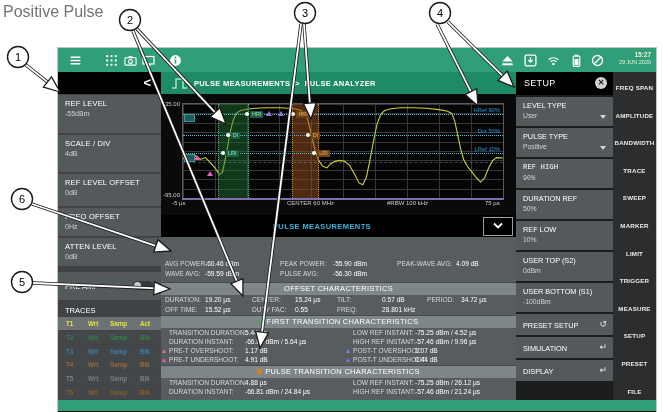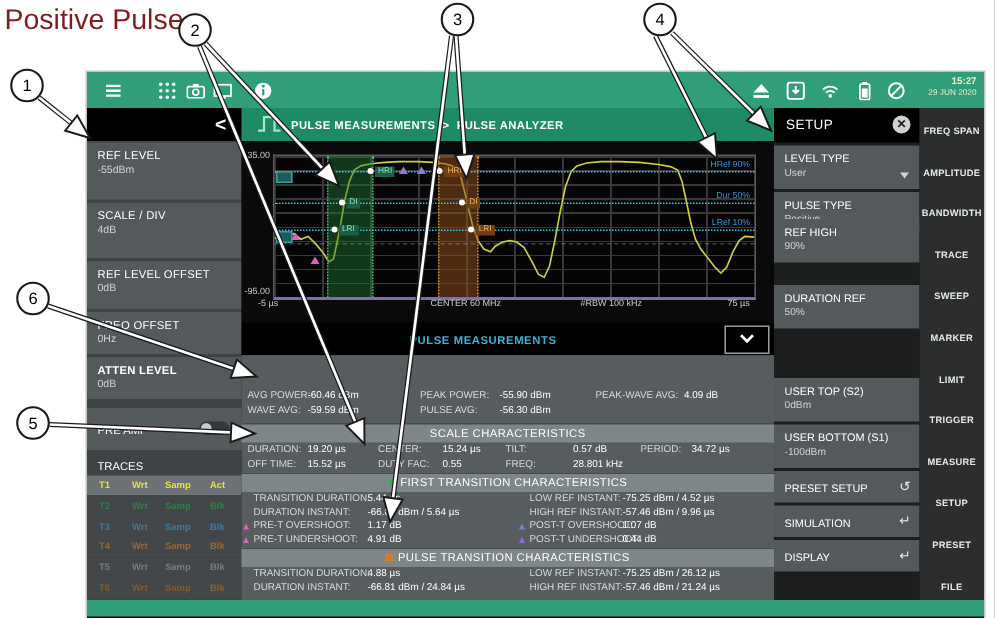--- a/index.html
+++ b/index.html
@@ -1,19 +1,19 @@
 <!DOCTYPE html>
 <html><head>
 <meta charset="utf-8">
 <style>
   html,body{margin:0;padding:0;background:#fff;}
   #stage{position:relative;width:663px;height:412px;background:#fff;overflow:hidden;
          font-family:"Liberation Sans",sans-serif;-webkit-font-smoothing:antialiased;}
   .abs{position:absolute;}
-  #caption{left:3px;top:3px;font-size:19px;color:#7f1d1d;}
+  #caption{left:3px;top:3px;font-size:16px;color:#737373;}
   
   #screen{left:58px;top:48px;width:598px;height:364px;background:#0a0a0b;outline:1px solid #c4c4c4;}
   .greenbar{background:#2f9e79;}
   #topbar{left:0;top:0;width:598px;height:24px;}
   .ticon{position:absolute;top:6px;width:13px;height:13px;}
   .ticon svg{width:100%;height:100%;display:block;}
   #clock{right:5px;top:3px;text-align:right;color:#f3eecb;line-height:1.25;}
   #clock .t1{font-size:6.5px;font-weight:bold;}
   #clock .t2{font-size:5.5px;}
   
@@ -195,21 +195,21 @@
         </div>
         <div class="sbtn" style="top: 80px; height: 32px;">
           <div class="lb" style="position: absolute; left: 7px; font-size: 7.5px; top: 4px;">REF LEVEL OFFSET</div>
           <div class="vl">0dB</div>
         </div>
         <div class="sbtn" style="top: 114px; height: 28px;">
           <div class="lb" style="position: absolute; left: 7px; font-size: 7.5px; top: 4px;">FREQ OFFSET</div>
           <div class="vl">0Hz</div>
         </div>
         <div class="sbtn" style="top: 144px; height: 28px;">
-          <div class="lb" style="position: absolute; left: 7px; font-size: 7.5px; top: 4px; font-weight: bold;">ATTEN LEVEL</div>
+          <div class="lb" style="position: absolute; left: 7px; font-size: 7.5px; top: 4px;">ATTEN LEVEL</div>
           <div class="vl">0dB</div>
         </div>
         <div class="sbtn" style="top: 178px; height: 28px;">
           <div class="lbm" style="position: absolute; left: 7px; font-size: 7.5px; top: 10px;">PRE AMP</div>
           <div class="toggle">
             <div class="knob"></div>
           </div>
         </div>
         <div class="trow active" style="top: 223px; color: rgb(230, 226, 60);">
           <span style="left: 8px;">T1</span>
@@ -313,21 +313,21 @@
           <span class="v" style="left: 172px;">-55.90 dBm</span>
           <span class="l" style="left: 236px;">PEAK-WAVE AVG:</span>
           <span class="v" style="left: 295px;">4.09 dB</span>
         </div>
         <div class="mrow" style="top: 32px;">
           <span class="l" style="left: 4px;">WAVE AVG:</span>
           <span class="v" style="left: 44px;">-59.59 dBm</span>
           <span class="l" style="left: 119px;">PULSE AVG:</span>
           <span class="v" style="left: 172px;">-56.30 dBm</span>
         </div>
-        <div class="thead" style="top: 45px;"><span>SCALE CHARACTERISTICS</span></div>
+        <div class="thead" style="top: 45px;"><span>OFFSET CHARACTERISTICS</span></div>
         <div class="mrow" style="top: 58px;">
           <span class="l" style="left: 4px;">DURATION:</span>
           <span class="v" style="left: 44px;">19.20 µs</span>
           <span class="l" style="left: 91px;">CENTER:</span>
           <span class="v" style="left: 134px;">15.24 µs</span>
           <span class="l" style="left: 176px;">TILT:</span>
           <span class="v" style="left: 221px;">0.57 dB</span>
           <span class="l" style="left: 266px;">PERIOD:</span>
           <span class="v" style="left: 300px;">34.72 µs</span>
         </div>
@@ -391,27 +391,31 @@
     <div class="setbtn" style="top: 56px; height: 29px;">
           <span class="lb">PULSE TYPE</span>
           <span class="vl">Positive</span>
           <span class="caret"></span>
         </div>
         <div class="setbtn" style="top: 25px; height: 29px;">
           <span class="lb">LEVEL TYPE</span>
           <span class="vl">User</span>
           <span class="caret"></span>
         </div>
-        <div class="setbtn" style="top: 74px; height: 29px;">
+        <div class="setbtn" style="top: 87px; height: 29px; font-family: Liberation Mono, monospace;">
           <span class="lb">REF HIGH</span>
           <span class="vl">90%</span>
         </div>
         <div class="setbtn" style="top: 118px; height: 29px;">
           <span class="lb">DURATION REF</span>
           <span class="vl">50%</span>
+        </div>
+        <div class="setbtn" style="top: 149px; height: 29px;">
+          <span class="lb">REF LOW</span>
+          <span class="vl">10%</span>
         </div>
         <div class="setbtn" style="top: 180px; height: 29px;">
           <span class="lb">USER TOP (S2)</span>
           <span class="vl">0dBm</span>
         </div>
         <div class="setbtn" style="top: 211px; height: 29px;">
           <span class="lb">USER BOTTOM (S1)</span>
           <span class="vl">-100dBm</span>
         </div>
         <div class="setbtn" style="top: 242px; height: 21px;">

